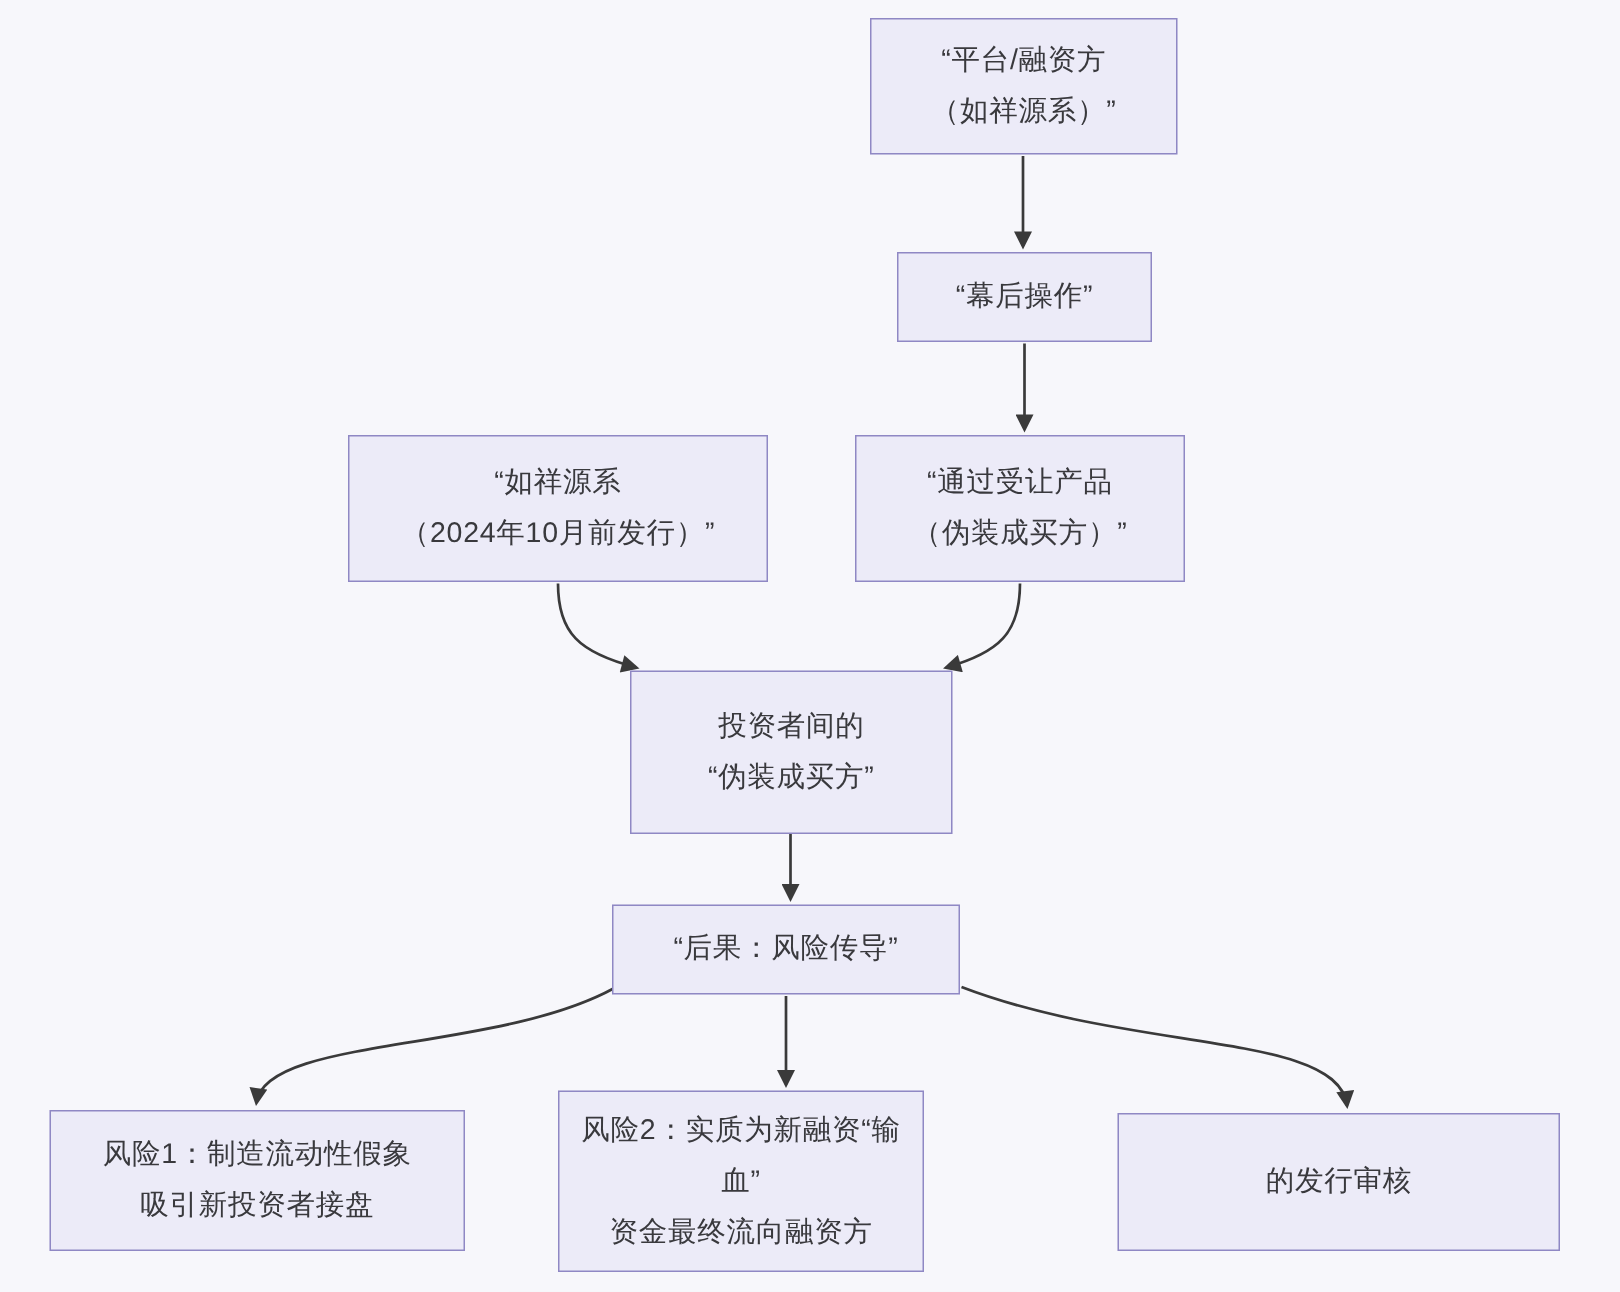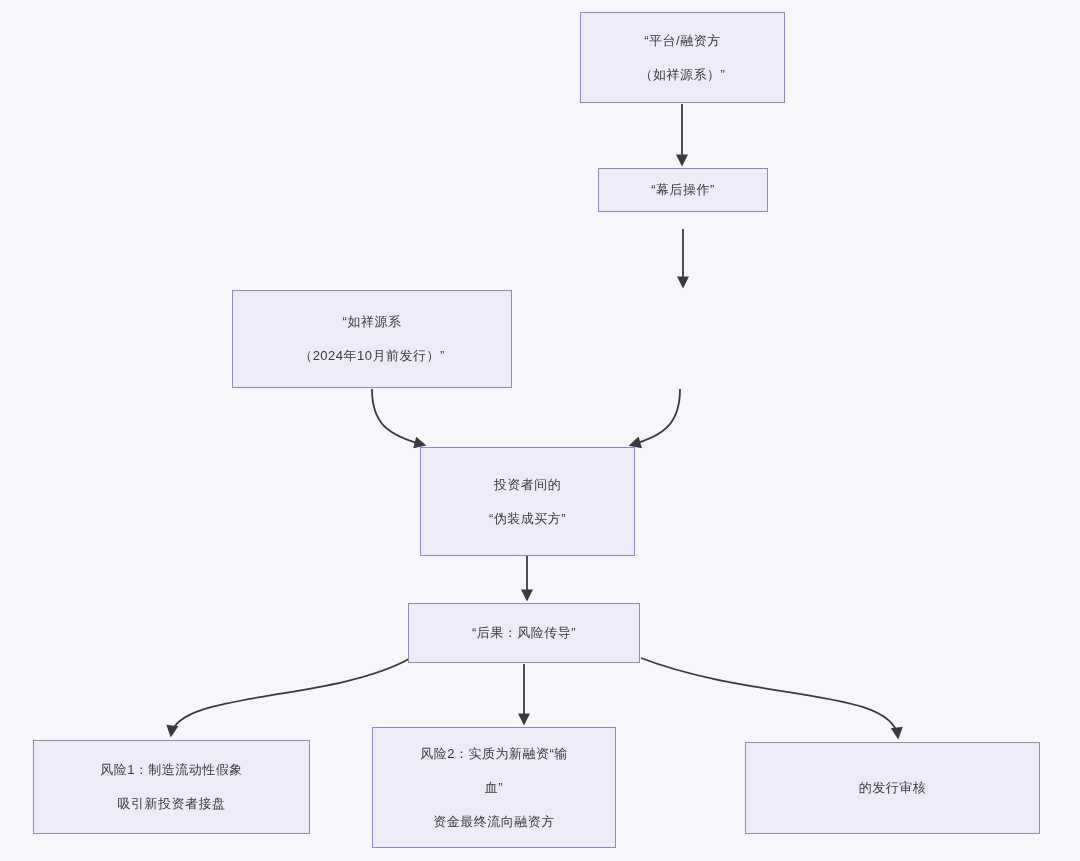--- a/index.html
+++ b/index.html
@@ -25,29 +25,29 @@
     position: absolute;
     box-sizing: border-box;
     background: #ecebf8;
     border: 1.5px solid #8f88c4;
     display: flex;
     flex-direction: column;
     align-items: center;
     justify-content: center;
     text-align: center;
     color: #39393d;
-    font-size: 13px;
+    font-size: 19px;
     line-height: 34px;
     letter-spacing: 0.5px;
   }
   .node .line { white-space: nowrap; }
 
   
   #node-platform     { left: 580px; top:  12px; width: 205px; height:  91px; }
-  #node-behind       { left: 598px; top: 168px; width: 170px; height:  44px; }
+  #node-behind       { left: 598px; top: 168px; width: 170px; height:  60px; }
   #node-original     { left: 232px; top: 290px; width: 280px; height:  98px; }
   #node-transferee   { left: 570px; top: 290px; width: 220px; height:  98px; }
   #node-secondary    { left: 420px; top: 447px; width: 215px; height:  109px; }
   #node-consequence  { left: 408px; top: 603px; width: 232px; height:  60px; }
   #node-risk1        { left:  33px; top: 740px; width: 277px; height:  94px; }
   #node-risk2        { left: 372px; top: 727px; width: 244px; height: 121px; }
   #node-risk3        { left: 745px; top: 742px; width: 295px; height:  92px; }
 </style>
 </head>
 <body>
@@ -79,20 +79,24 @@
 
   <div class="node" id="node-behind">
     <div class="line">“幕后操作”</div>
   </div>
 
   <div class="node" id="node-original">
     <div class="line">“如祥源系</div>
     <div class="line">（2024年10月前发行）”</div>
   </div>
 
+  <div class="node" id="node-transferee">
+    <div class="line">“通过受让产品</div>
+    <div class="line">（伪装成买方）”</div>
+  </div>
 
   <div class="node" id="node-secondary">
     <div class="line">投资者间的</div>
     <div class="line">“伪装成买方”</div>
   </div>
 
   <div class="node" id="node-consequence">
     <div class="line">“后果：风险传导”</div>
   </div>
 

